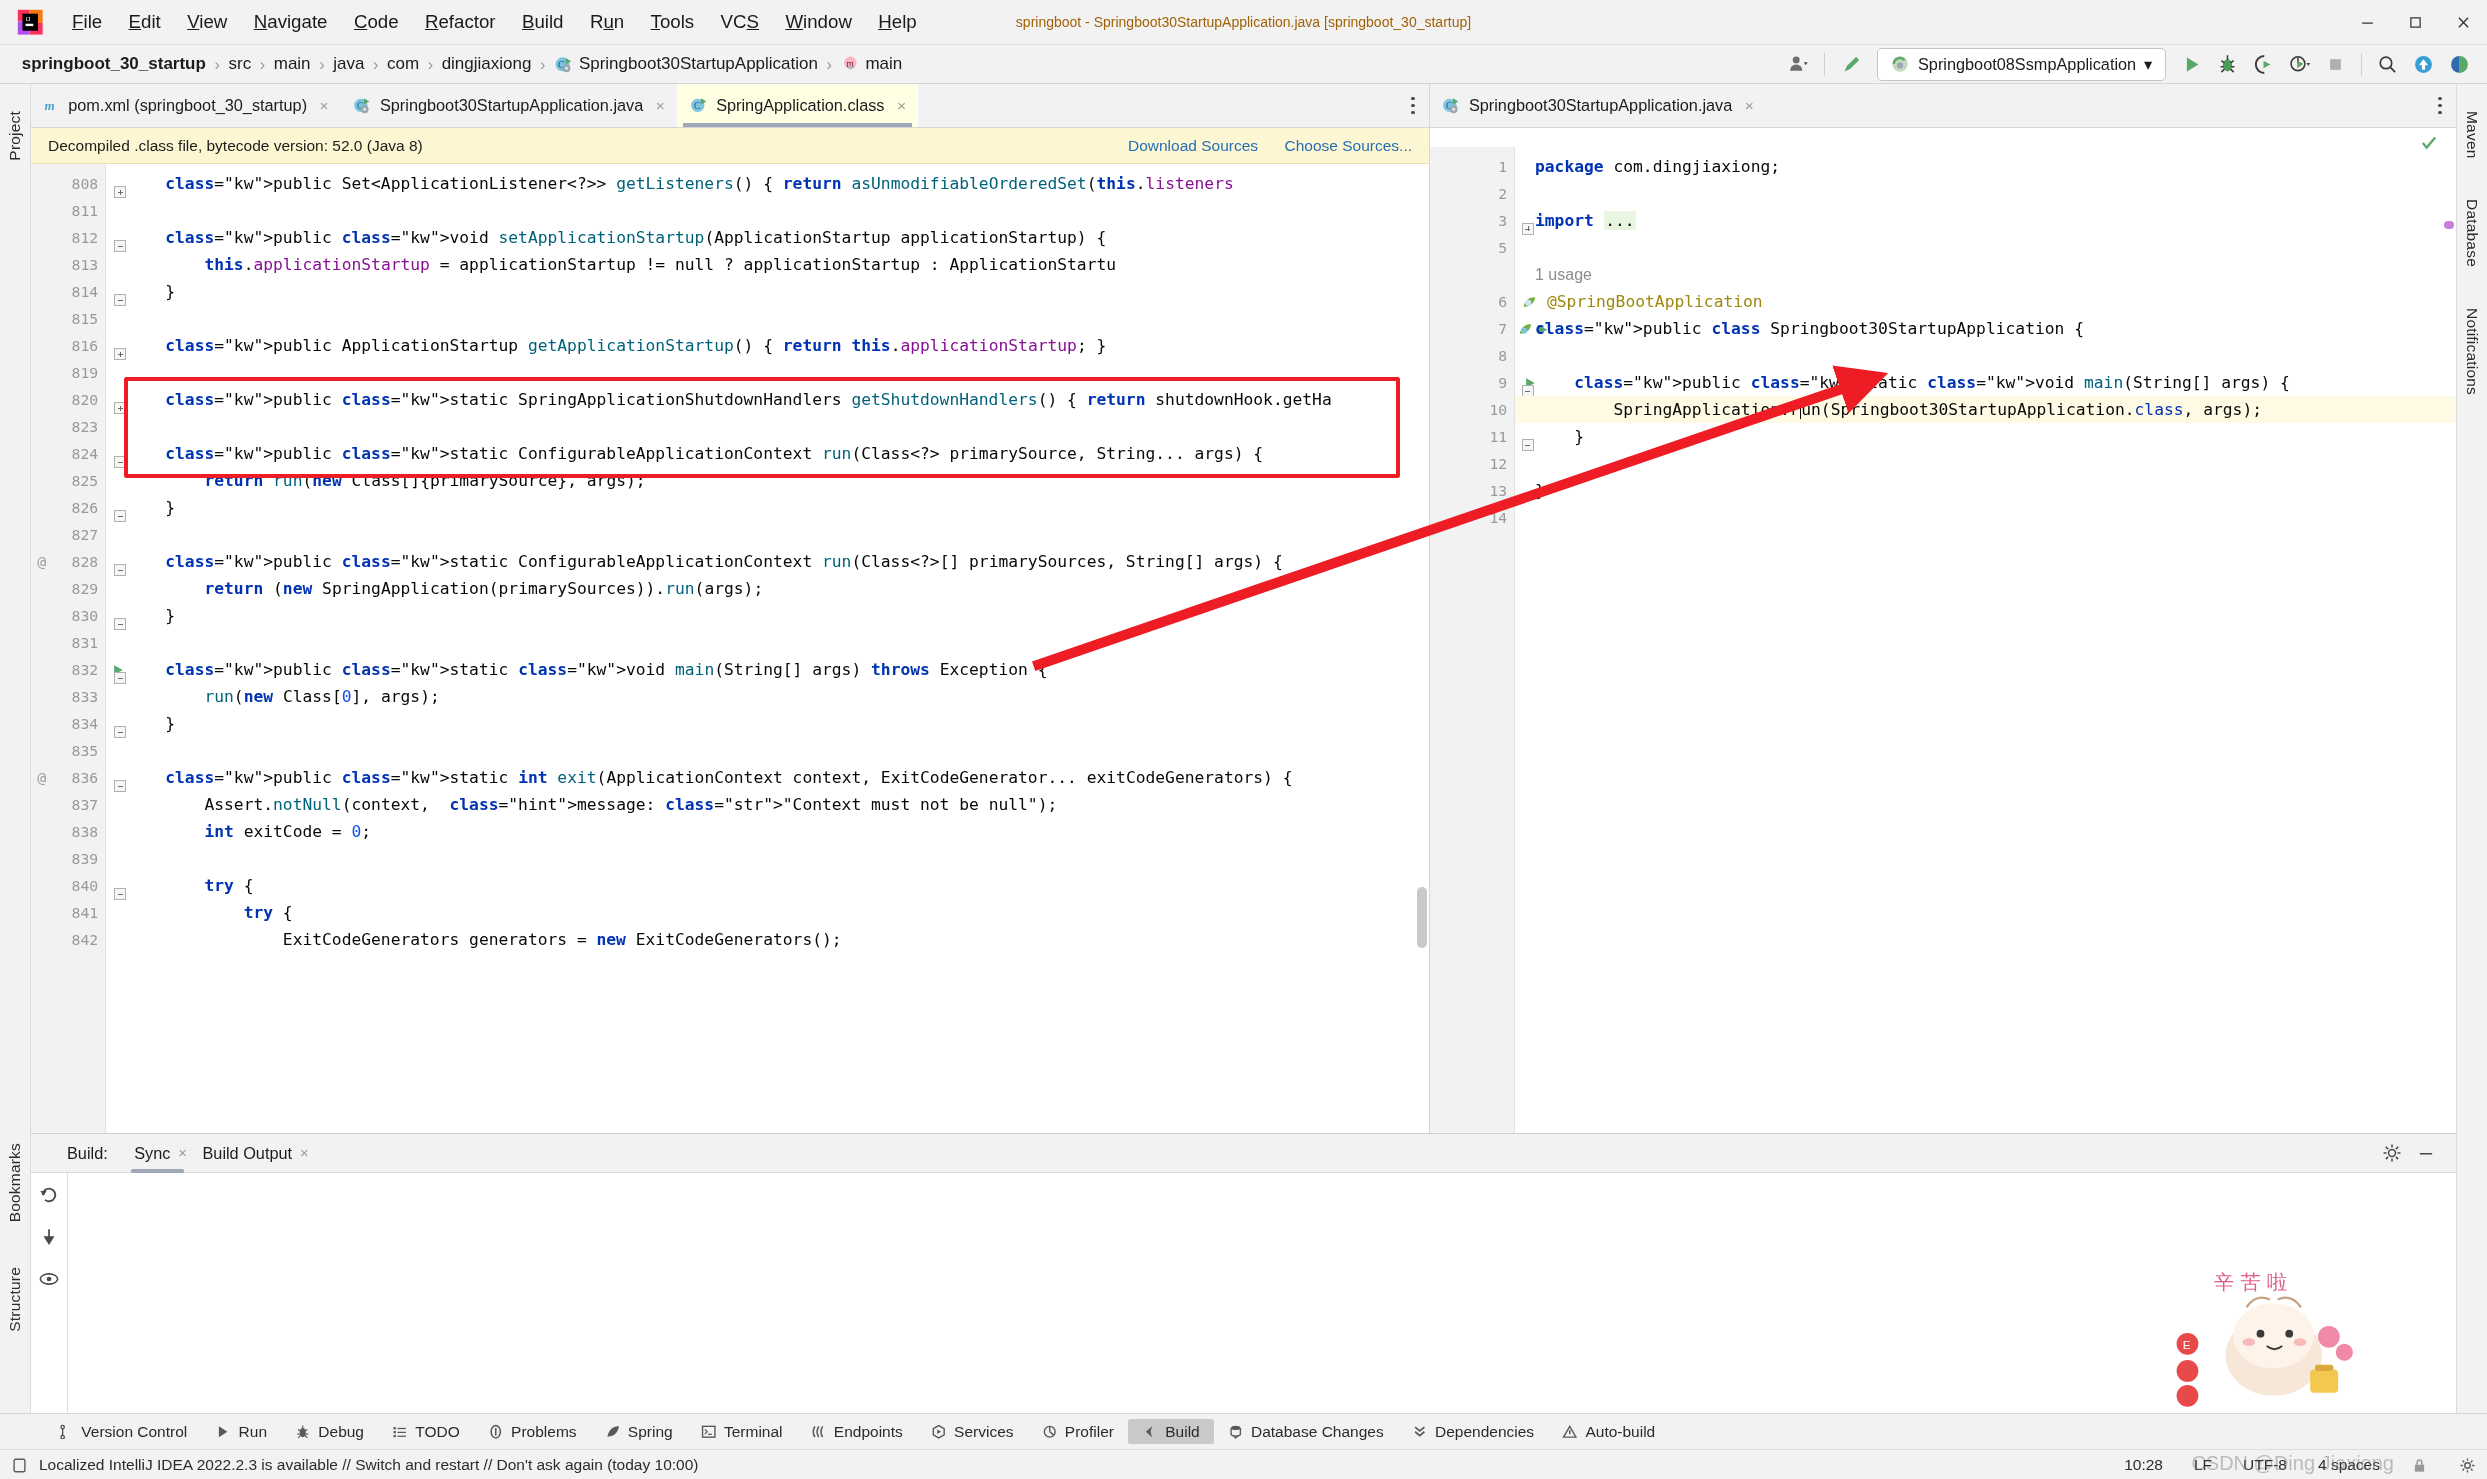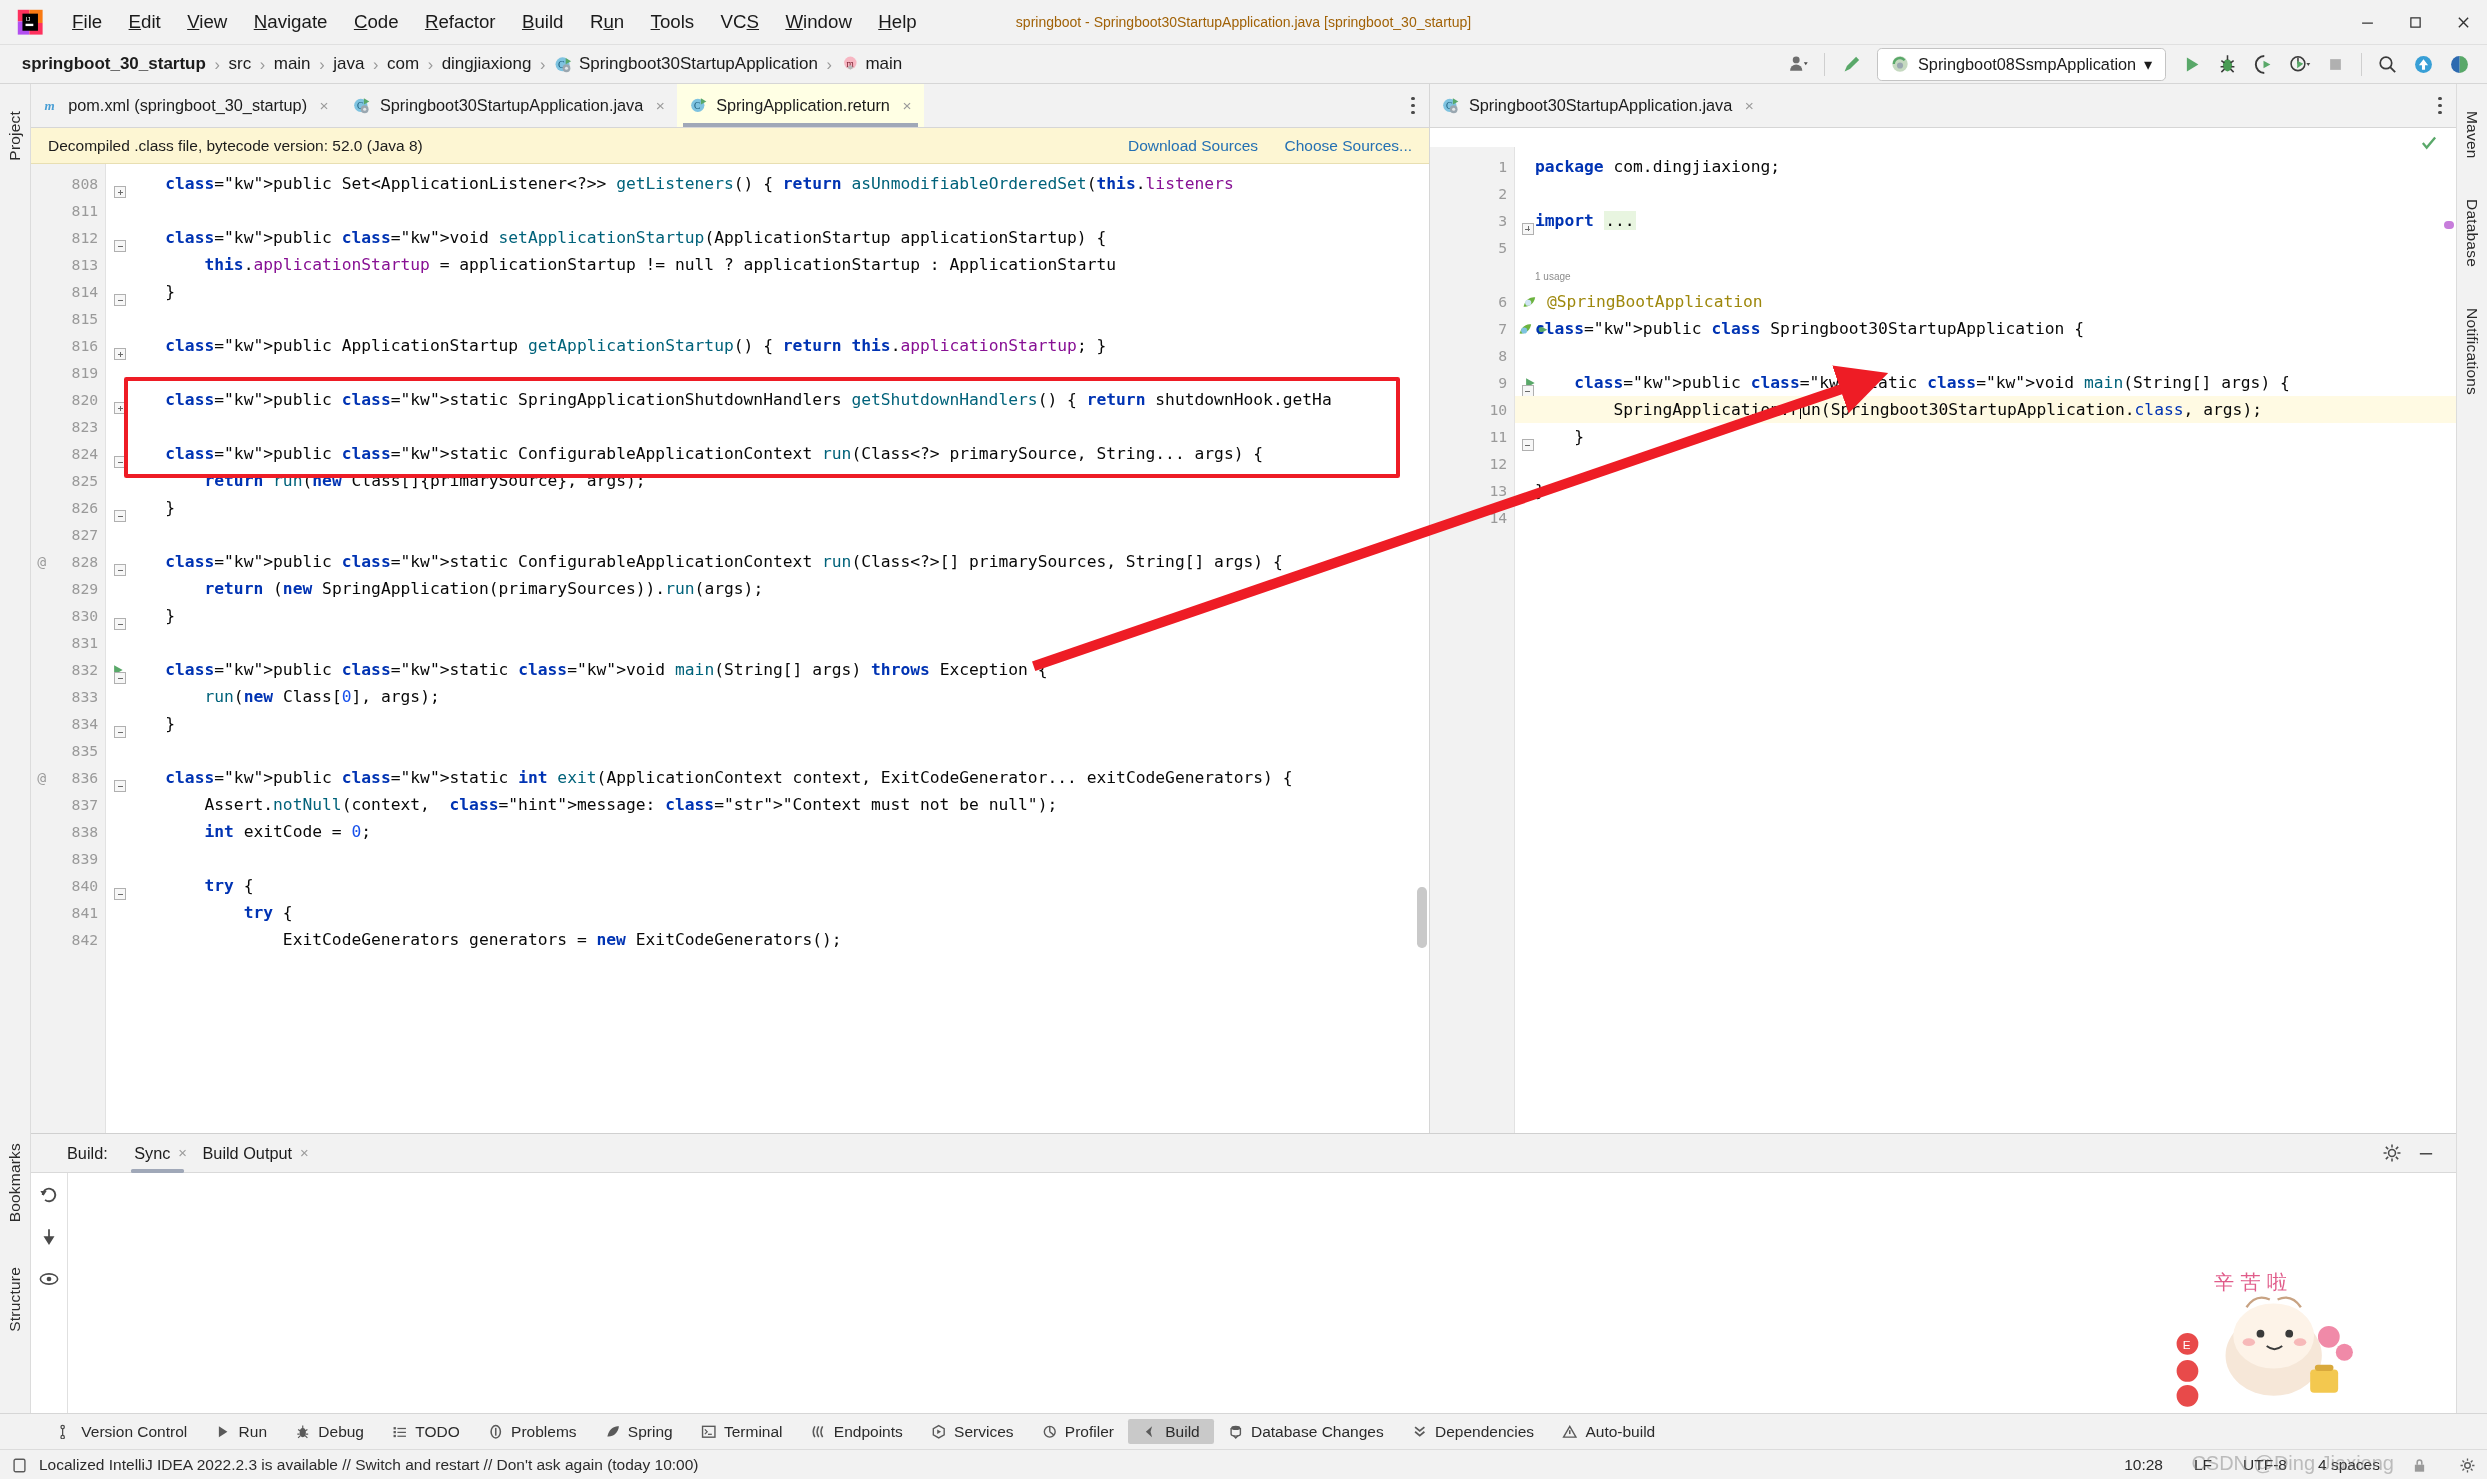--- a/index.html
+++ b/index.html
@@ -398,21 +398,21 @@
               <span class="x">×</span>
             </div>
             <div class="etab active">
               <span>
                 <svg width="18.7" height="18.7" viewBox="0 0 24 24" style="font-size:21px">
                     <circle cx="10" cy="12" r="8.5" fill="#7ec3e0"></circle>
                     <text x="5" y="17" font-size="12" fill="#1a5c7a" font-family="Liberation Serif, serif">C</text>
                     <path d="M14 3 L21 7 L14 11 Z" fill="#59a869"></path>
                   </svg>
               </span>
-              <span>SpringApplication.return</span>
+              <span>SpringApplication.class</span>
               <span class="x">×</span>
             </div>
             <div class="more">
               <span class="dots">
                   <i></i>
                   <i></i>
                   <i></i>
                 </span>
             </div>
           </div>
@@ -564,21 +564,21 @@
                   <div class="gline"><span>14</span></div>
                 </div>
               <div class="gutter-sep"></div>
             </div>
             <div class="code">
               <div id="right-code">
                   <div class="cline"><span class="kw">package</span> com.dingjiaxiong;</div>
                   <div class="cline">&nbsp;</div>
                   <div class="cline"><span class="kw">import</span> <span class="greenimport">...</span></div>
                   <div class="cline">&nbsp;</div>
-                  <div class="cline"><span style="color:#8c8c8c;font-size:10px;font-family:'Liberation Sans',sans-serif;">1 usage</span></div>
+                  <div class="cline"><span style="color:#8c8c8c;font-size:16px;font-family:'Liberation Sans',sans-serif;">1 usage</span></div>
                   <div class="cline"><span class="anno">@SpringBootApplication</span></div>
                   <div class="cline"><span <span="" class="kw">class</span>="kw"&gt;public <span class="kw">class</span> Springboot30StartupApplication {</div>
                   <div class="cline">&nbsp;</div>
                   <div class="cline">    <span <span="" class="kw">class</span>="kw"&gt;public <span <span="" class="kw">class</span>="kw"&gt;static <span <span="" class="kw">class</span>="kw"&gt;void <span class="meth">main</span>(String[] args) {</div>
                   <div class="cline hl">        SpringApplication.r<span class="caret"></span>un(Springboot30StartupApplication.<span class="kw2">class</span>, args);</div>
                   <div class="cline">    }</div>
                   <div class="cline">&nbsp;</div>
                   <div class="cline">}</div>
                   <div class="cline">&nbsp;</div>
                 </div>

